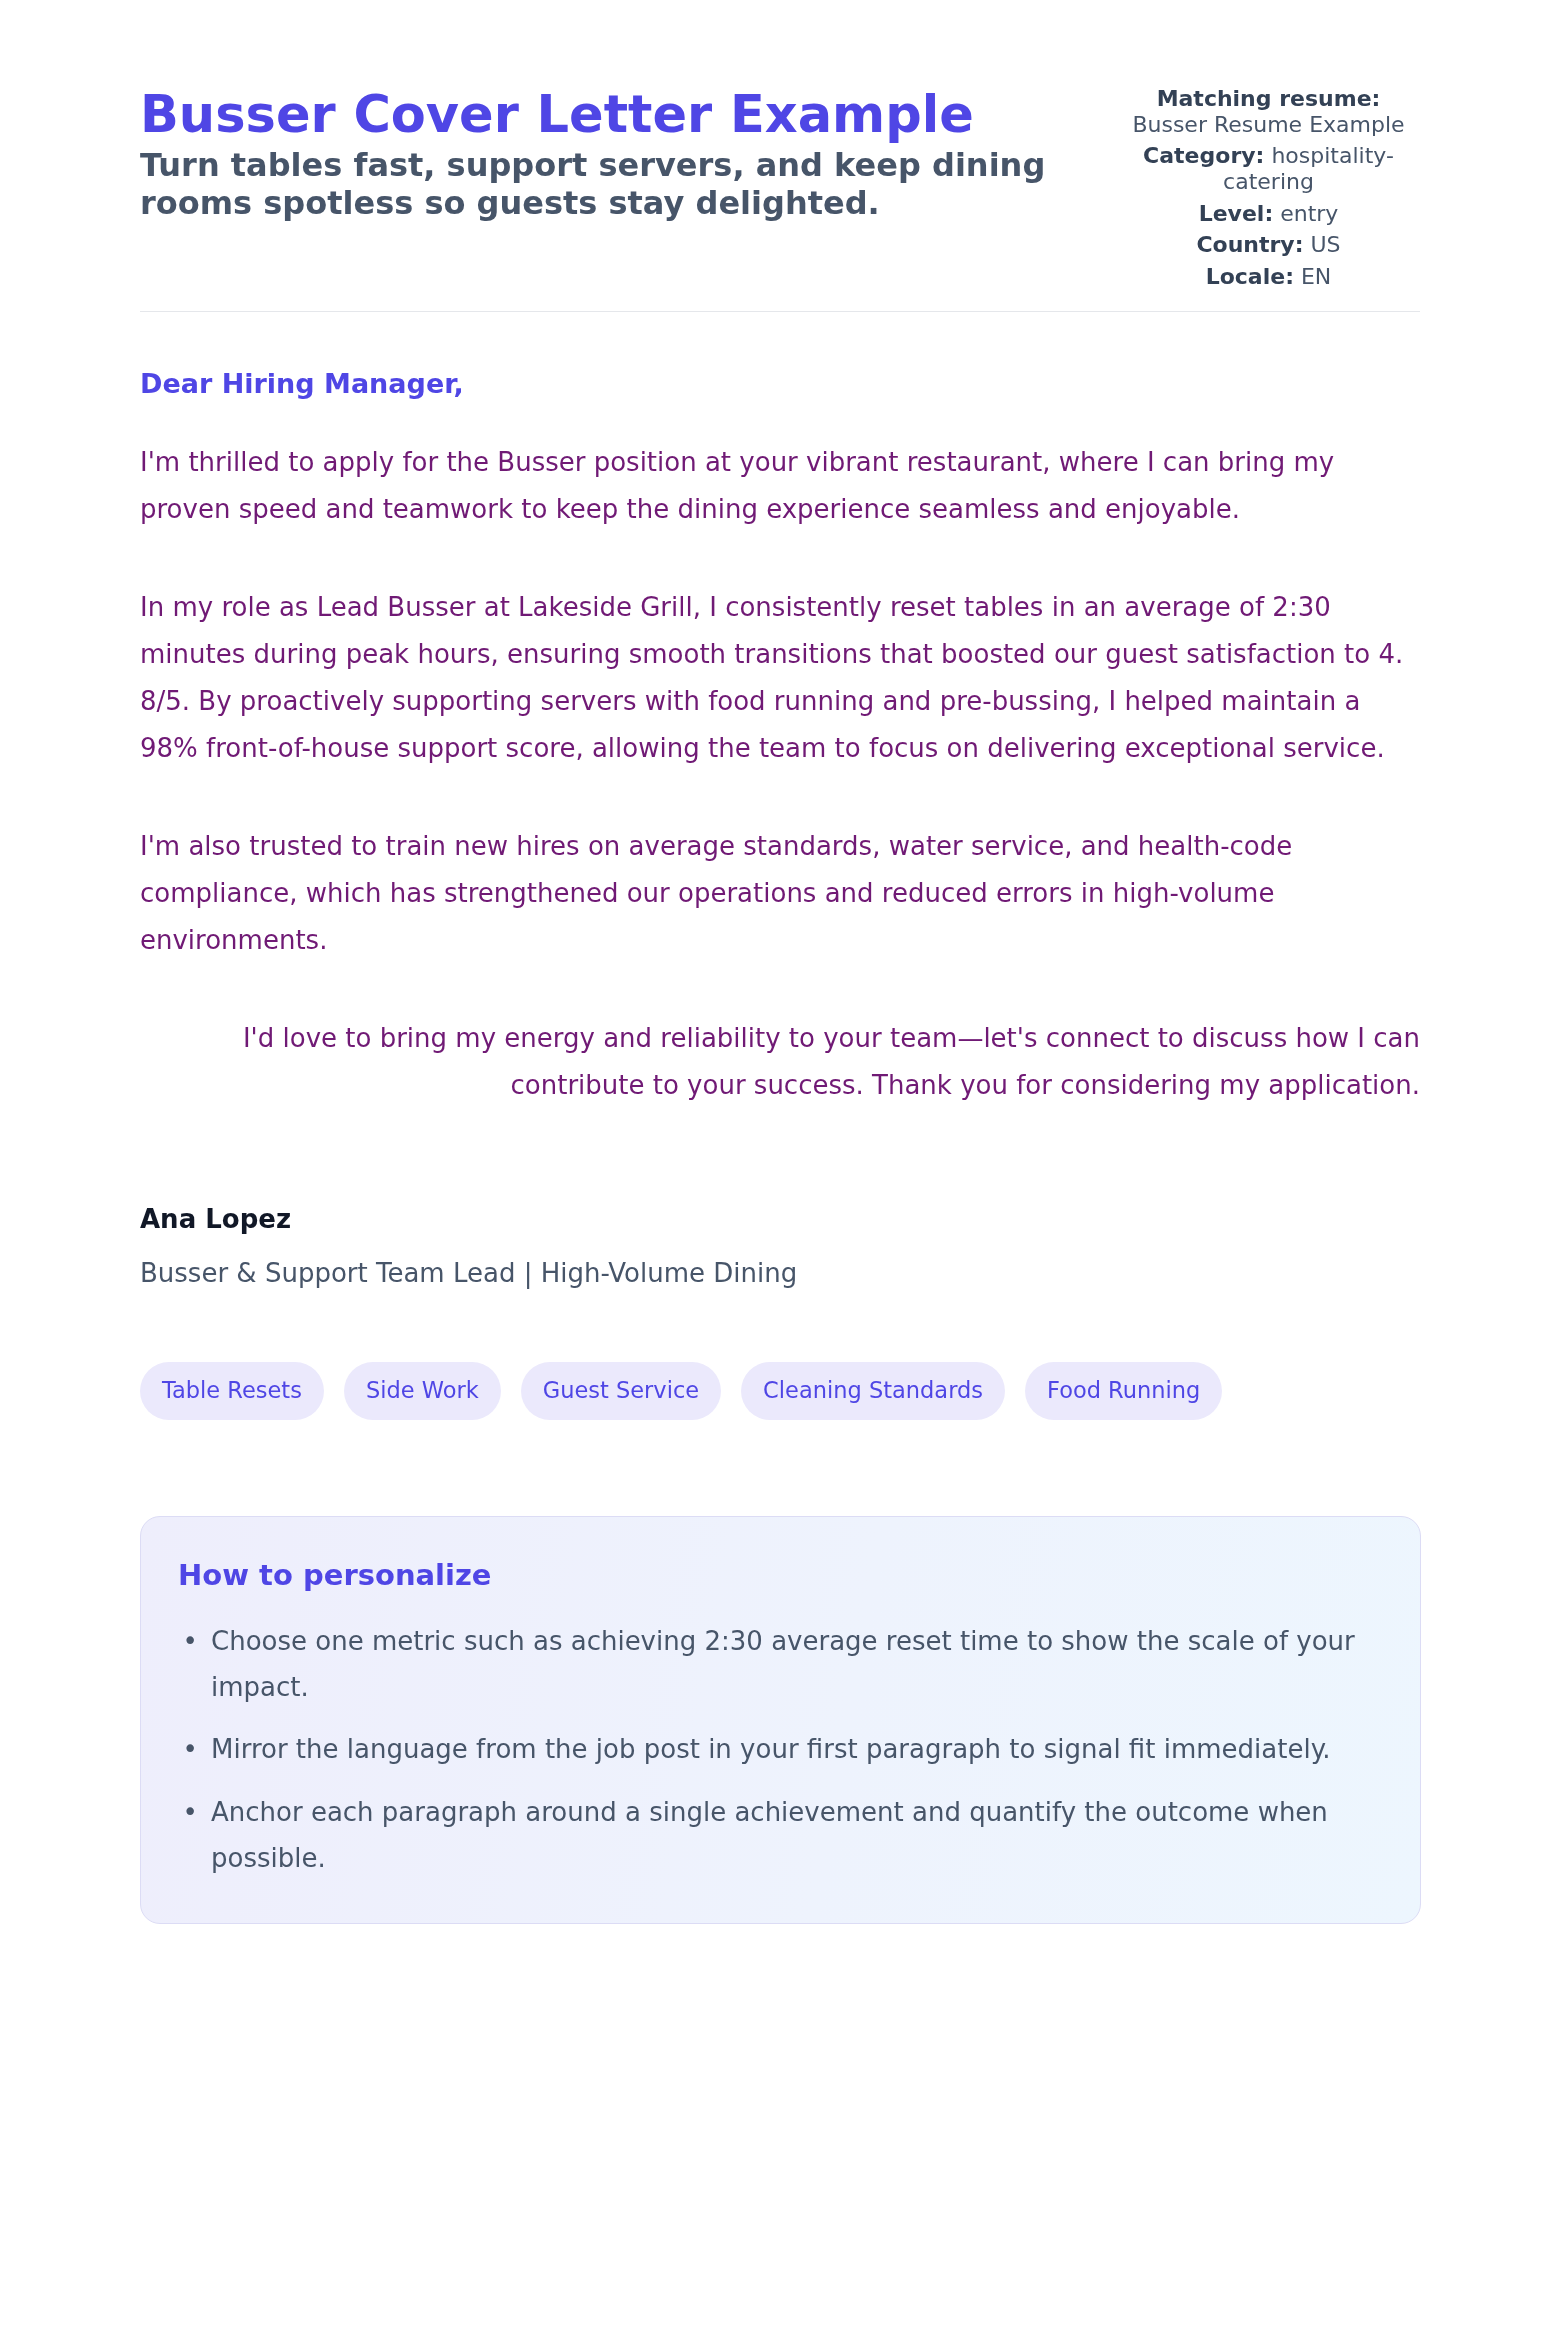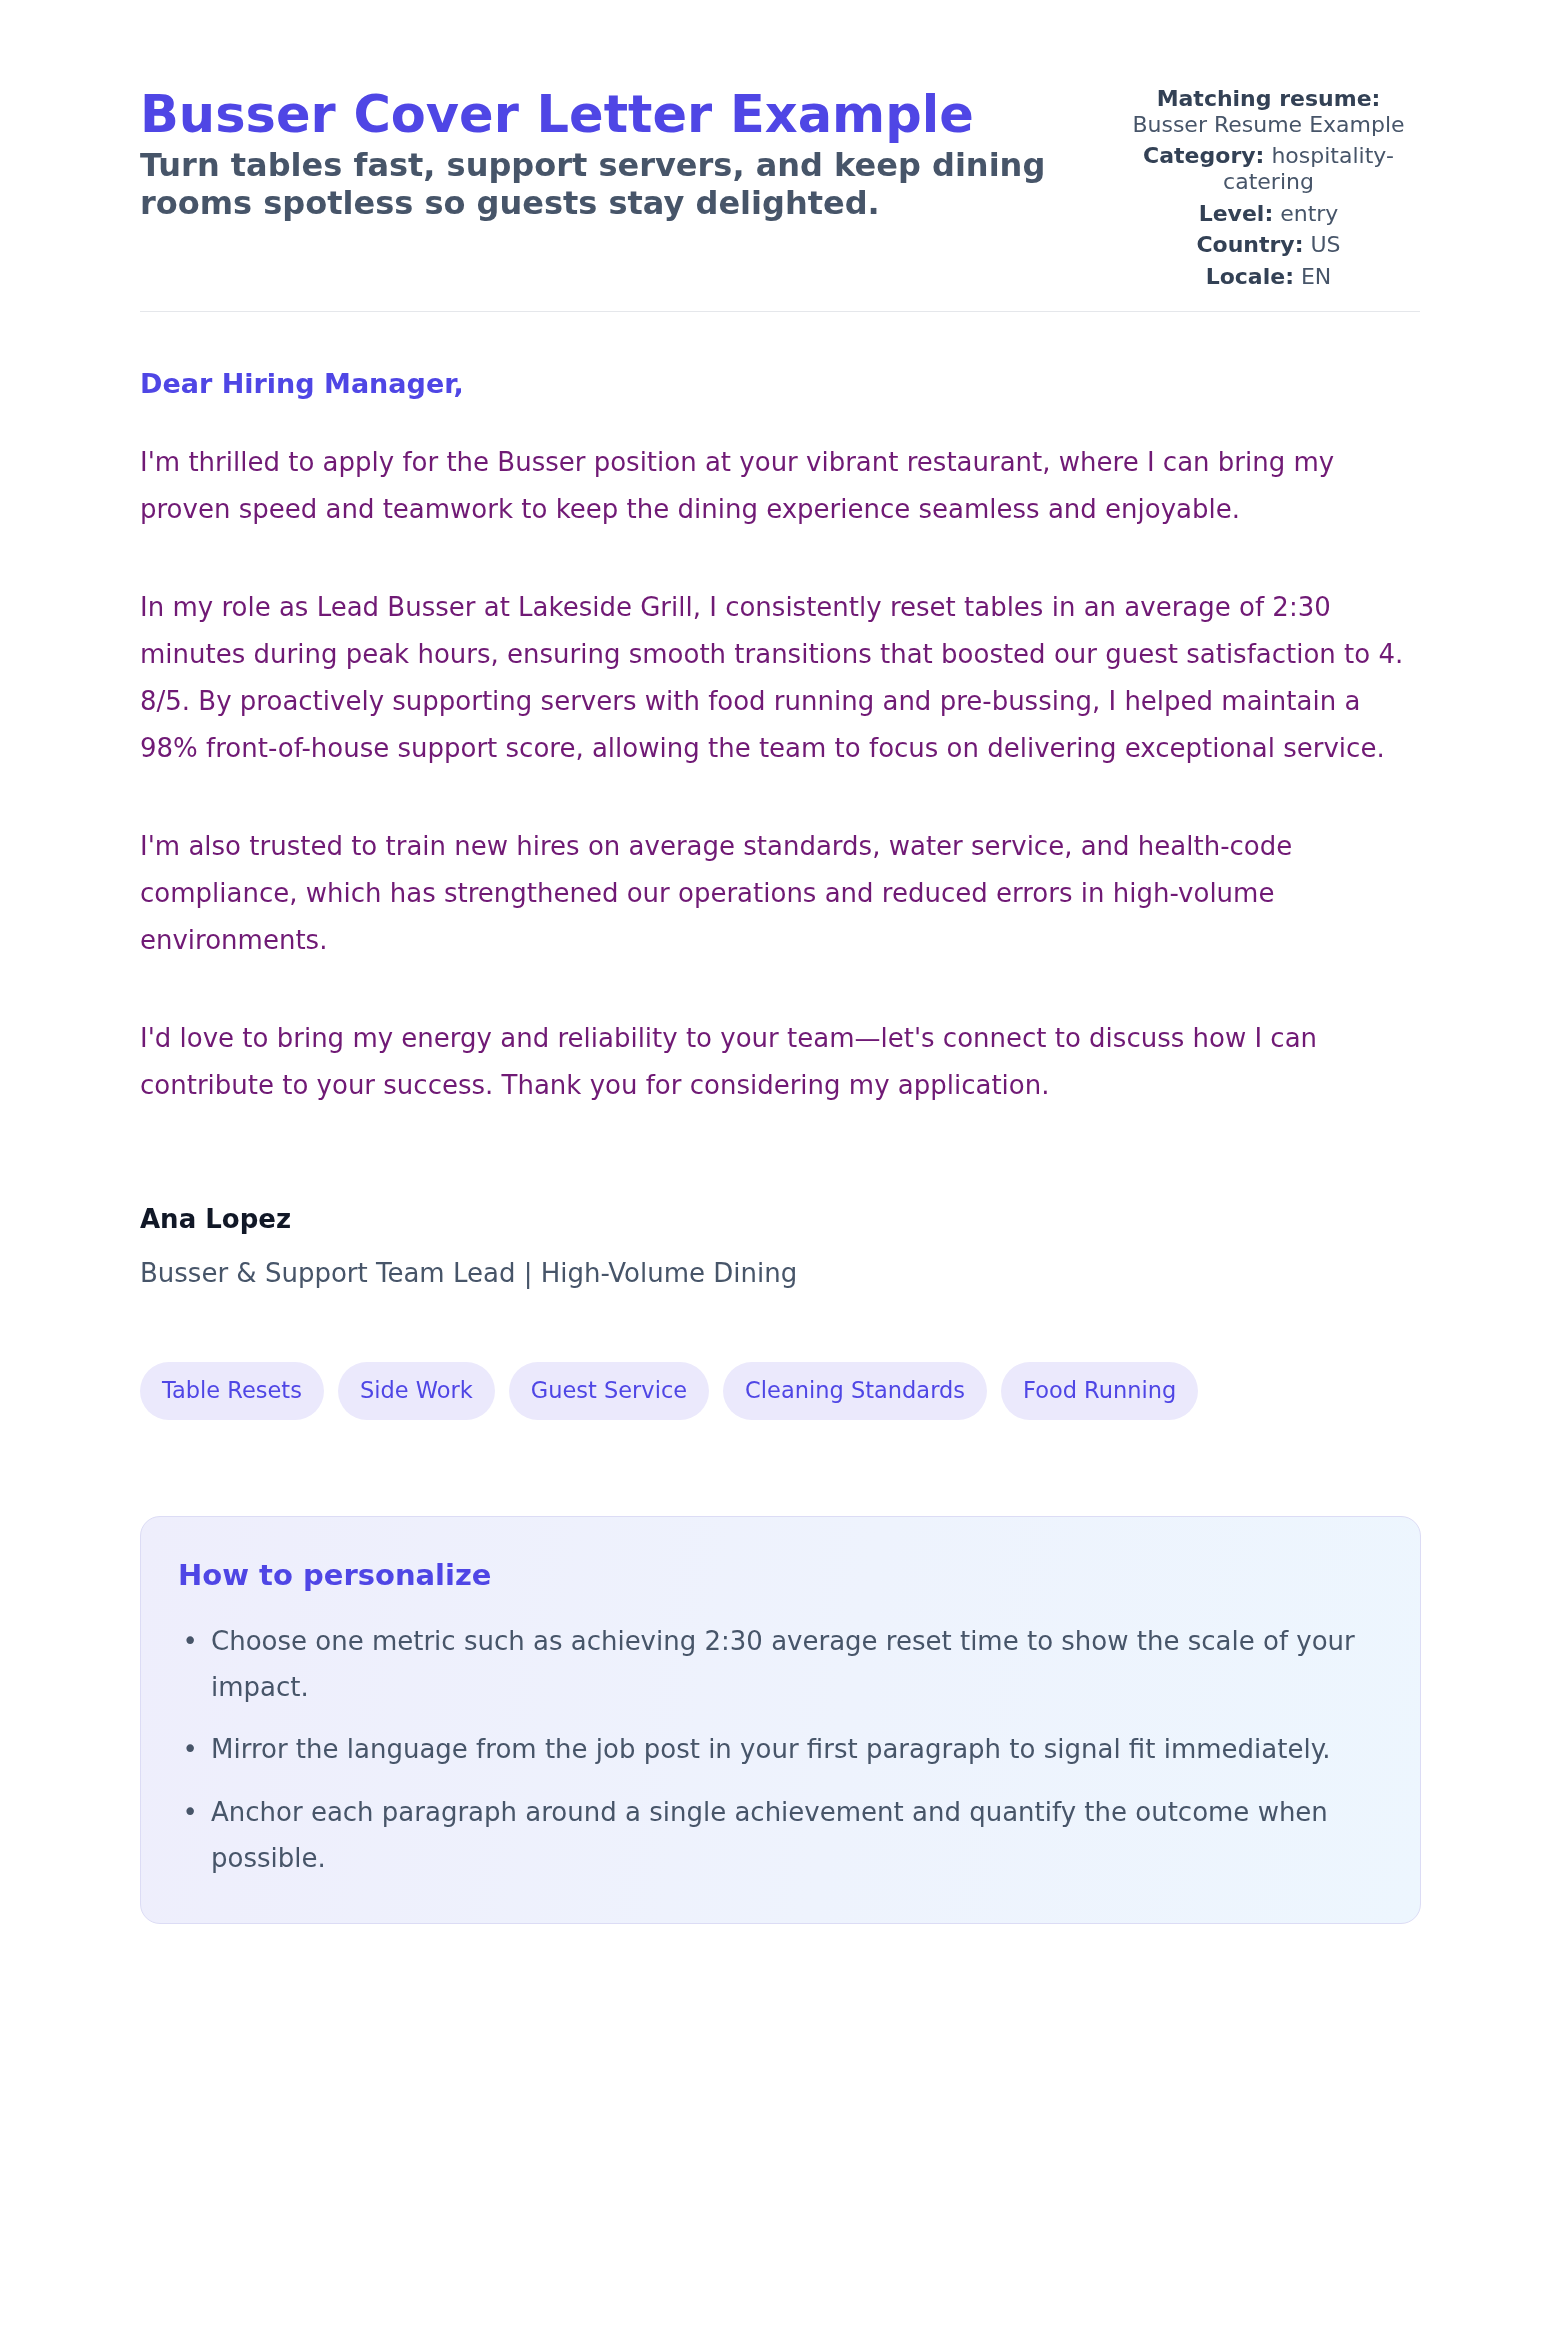--- a/index.html
+++ b/index.html
@@ -72,20 +72,21 @@
       color: #4f46e5;
     }
     .para {
       margin: 0 0 51px 0;
       font-size: 26px;
       line-height: 47px;
       color: #701a75;
     }
     .para:last-of-type {
       margin-bottom: 0;
+      text-align: right;
     }
     .signature {
       margin-top: 92px;
     }
     .sig-name {
       font-size: 26px;
       line-height: 37px;
       font-weight: bold;
       color: #111827;
       margin: 0 0 16.5px 0;
@@ -93,21 +94,21 @@
     .sig-title {
       font-size: 26px;
       line-height: 37px;
       color: #475569;
       margin: 0;
     }
     
     .tags {
       display: flex;
       flex-wrap: wrap;
-      gap: 14px;
+      gap: 20px;
       margin-top: 70px;
       align-items: flex-end;
     }
     .tag {
       display: inline-block;
       background: #ebe9fc;
       color: #4f46e5;
       font-size: 22.5px;
       line-height: 26px;
       padding: 15.6px 22px 16.5px 22px;

